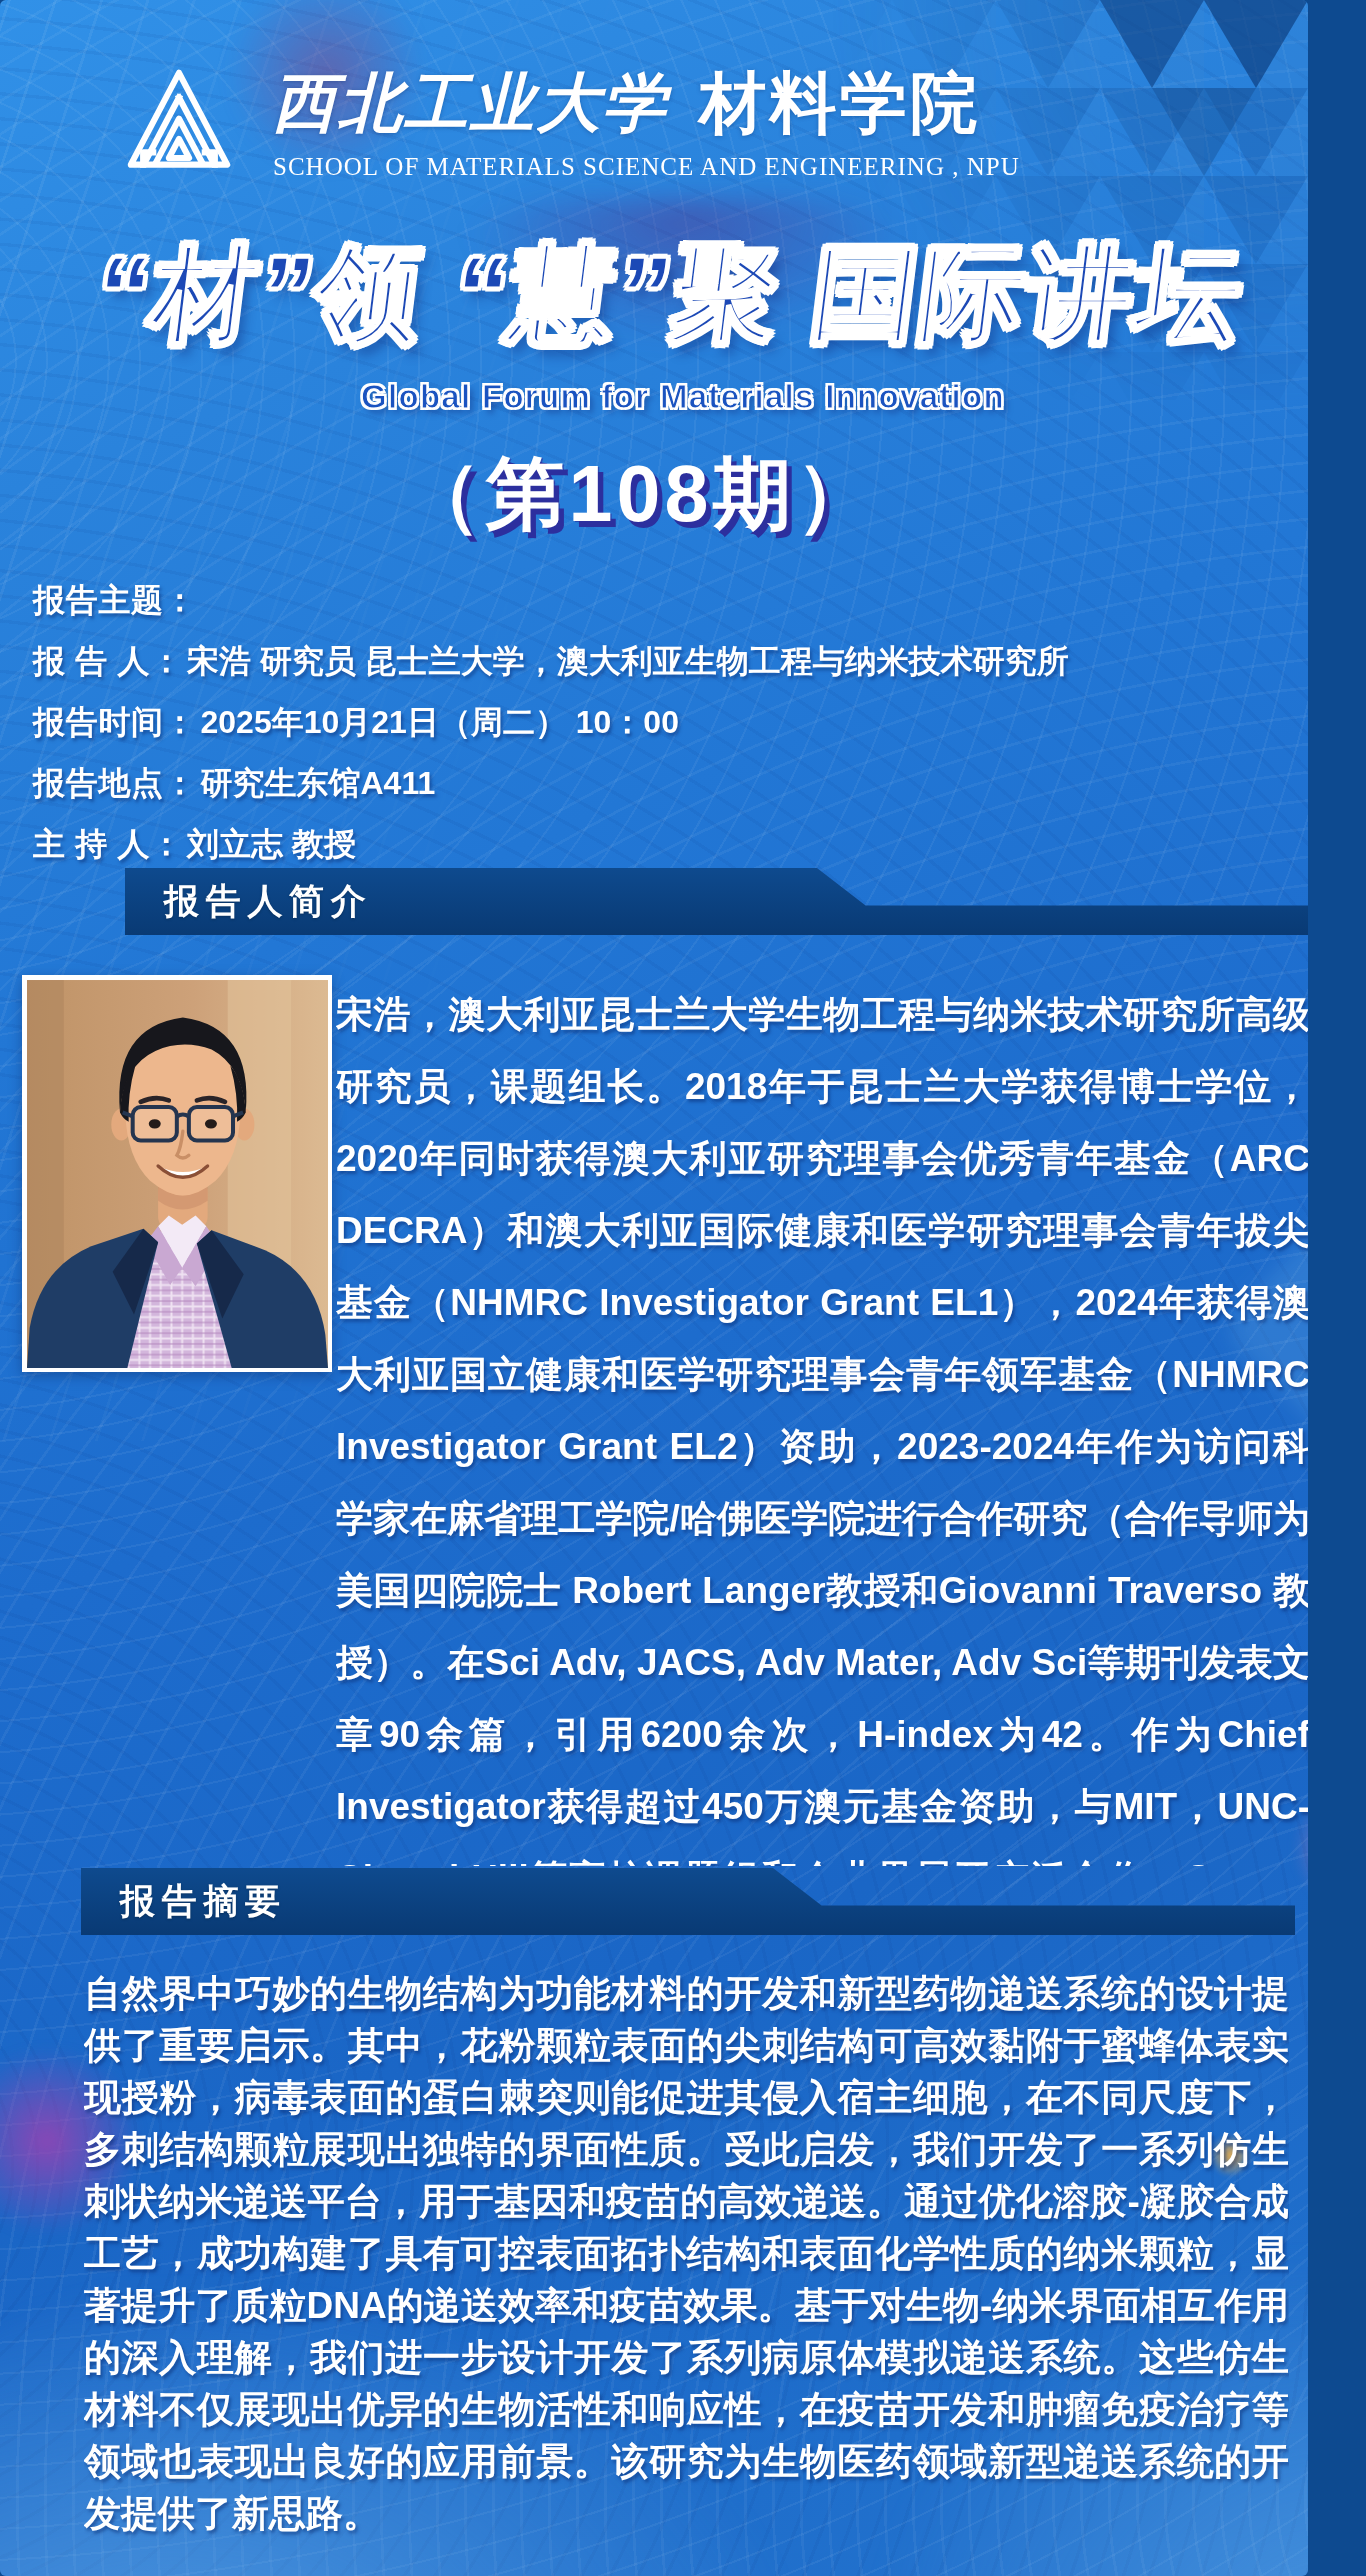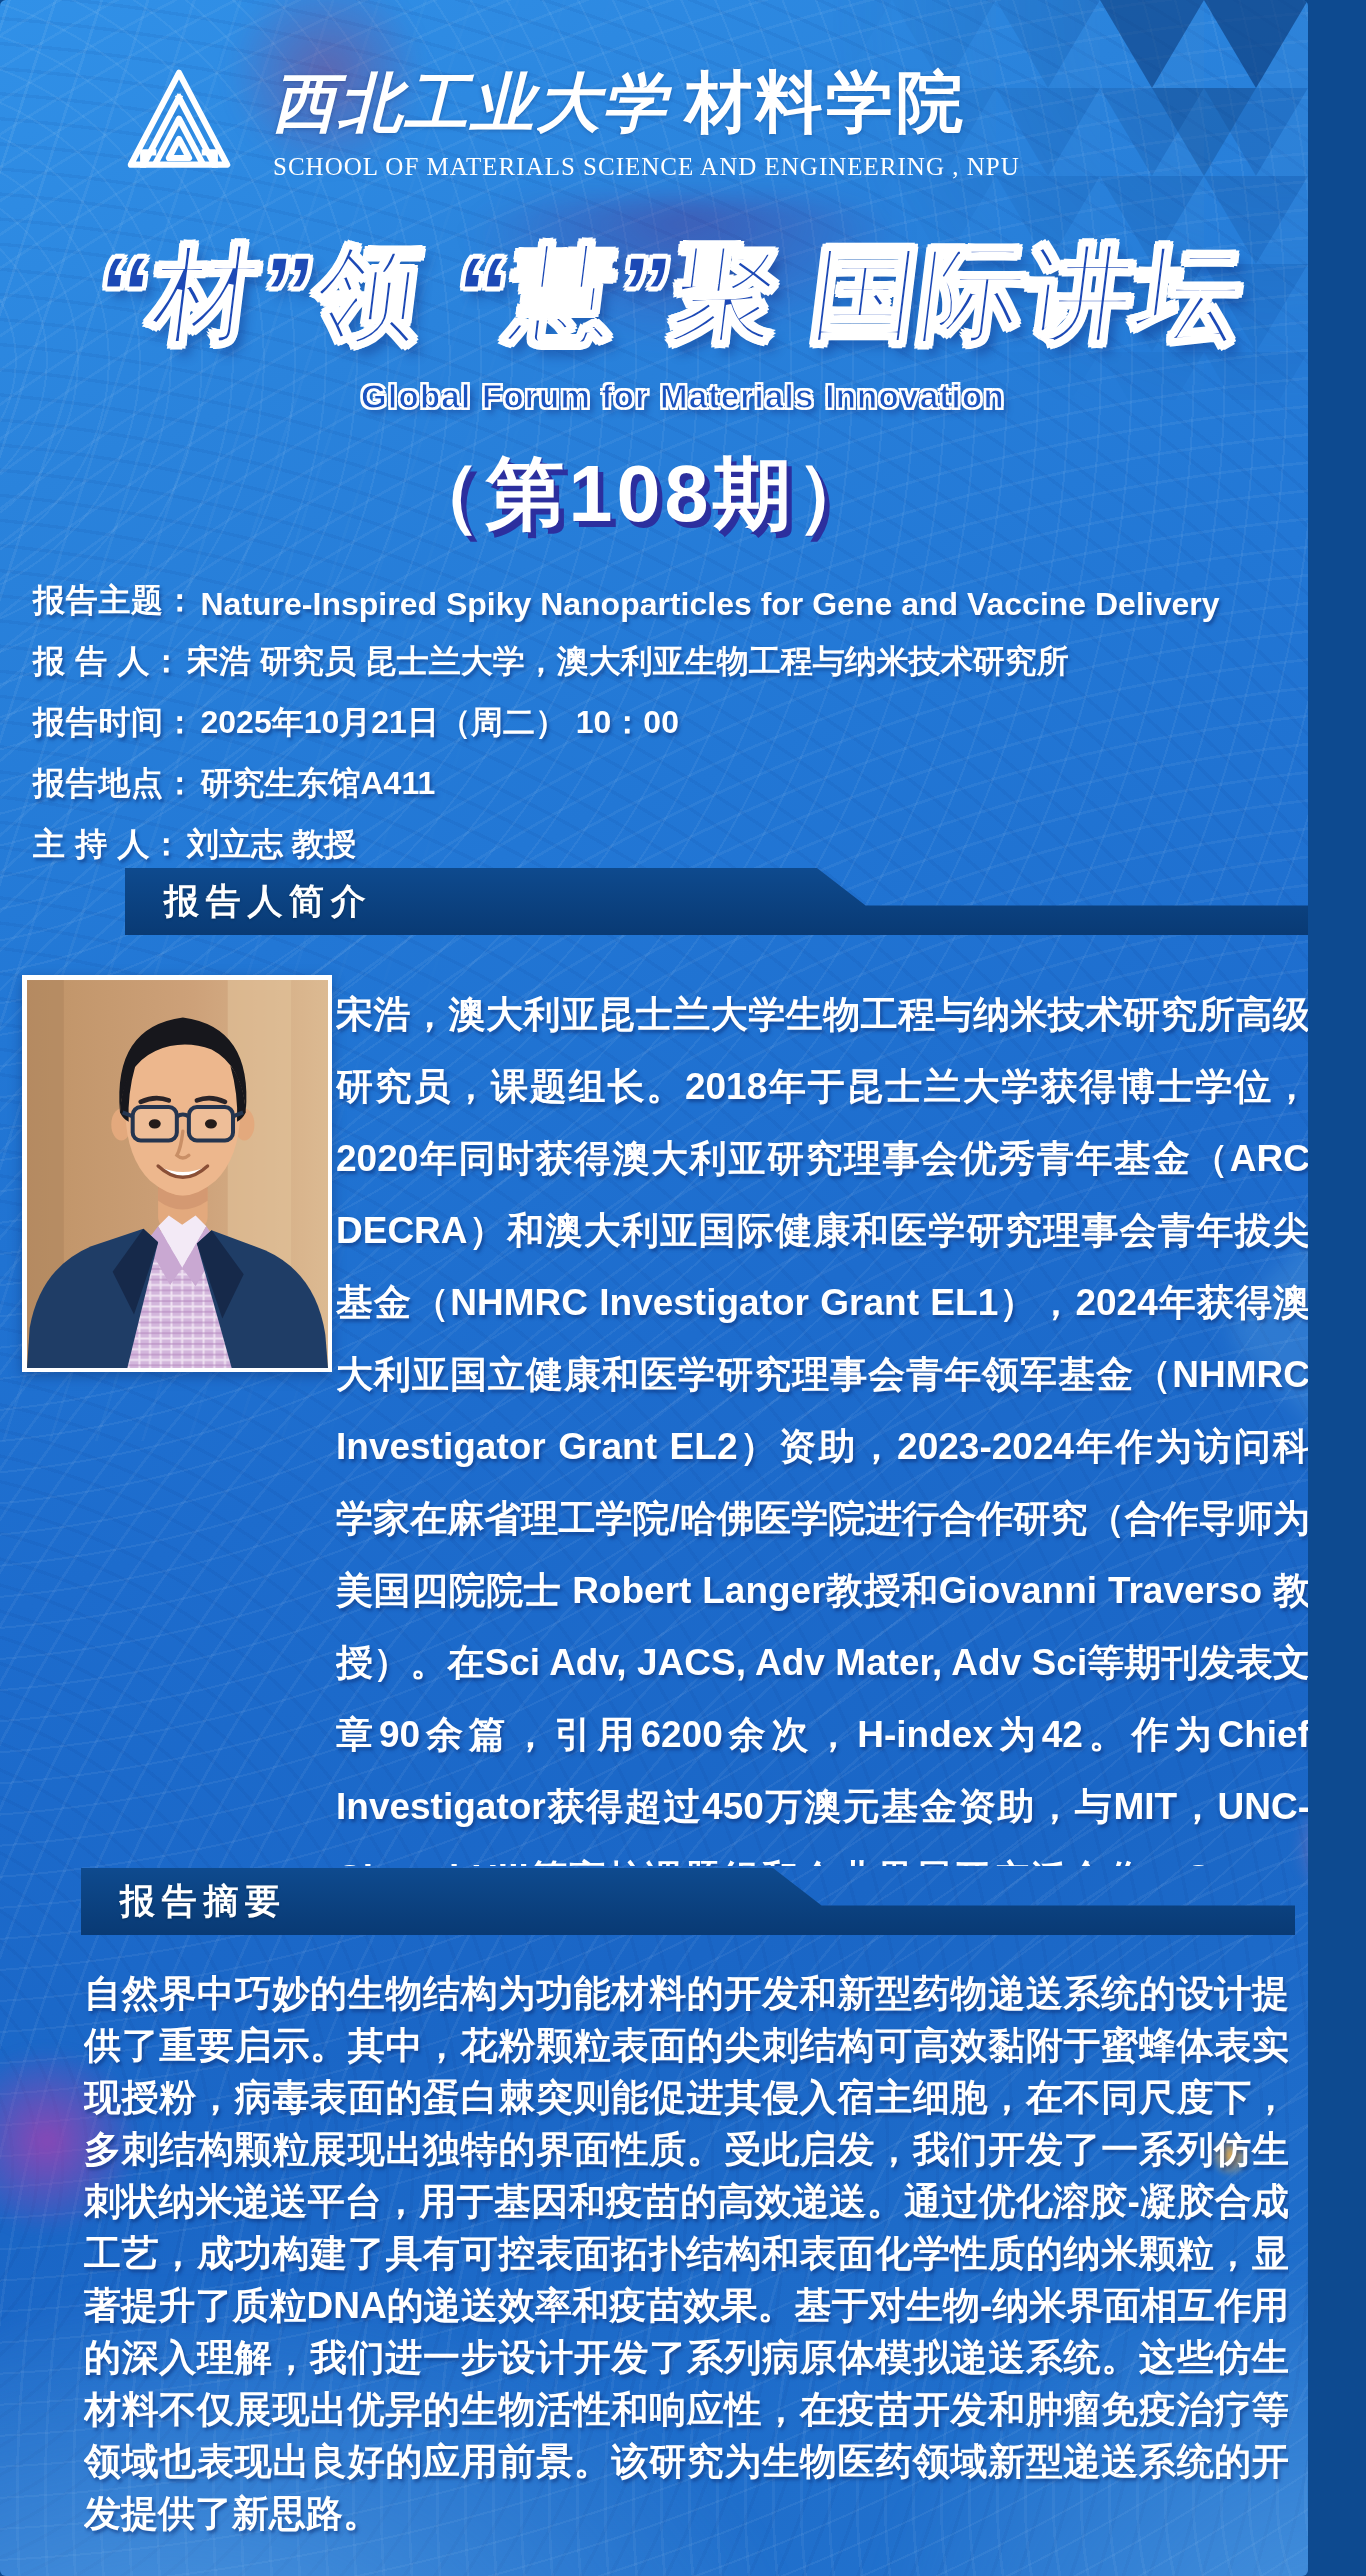--- a/index.html
+++ b/index.html
@@ -38,21 +38,21 @@
   .blob-cyan-right{left:1254px;top:1241px;width:173px;height:173px;border-radius:18%;transform:rotate(45deg);
     background:rgba(140,205,240,.16);filter:blur(10.7px);}
   .wave-bl{left:-147px;top:2255px;width:1001px;height:547px;background:radial-gradient(ellipse at 32% 78%,rgba(126,193,244,.5),rgba(126,193,244,0) 66%);filter:blur(13.3px);}
   .wave-br{left:834px;top:2221px;width:734px;height:547px;background:radial-gradient(ellipse at 70% 80%,rgba(126,193,244,.42),rgba(126,193,244,0) 66%);filter:blur(14.7px);}
 
   
   .header{position:absolute;left:0;top:0;width:1366px;height:200px;}
   .logo{position:absolute;left:123px;top:61px;width:112px;height:120px;}
   .name-row{position:absolute;left:272px;top:67px;display:flex;align-items:flex-end;gap:17.3px;white-space:nowrap;}
   .uni-name{font-family:"DejaVu Serif",serif;font-style:italic;font-weight:700;font-size:64px;line-height:1.1;color:#fff;letter-spacing:2px;text-shadow:0 1.3px 4px rgba(10,40,100,.35);}
-  .school-name{font-family:Liberation Serif, serif;font-weight:900;font-size:67px;line-height:1.06;color:#fff;letter-spacing:3.3px;text-shadow:0 1.3px 4px rgba(10,40,100,.35);}
+  .school-name{font-family:Liberation Sans, sans-serif;font-weight:900;font-size:67px;line-height:1.06;color:#fff;letter-spacing:3.3px;text-shadow:0 1.3px 4px rgba(10,40,100,.35);margin-left:14px;}
   .school-en{position:absolute;left:273px;top:153px;font-family:"Liberation Serif",serif;font-size:25px;color:#fff;letter-spacing:1px;white-space:nowrap;}
 
   
   .title-main{position:absolute;left:0;top:239px;width:1341px;text-align:center;
     font-size:105px;font-weight:900;line-height:1.05;color:#1c49b6;letter-spacing:2.7px;white-space:nowrap;
     transform:skewX(-7deg);
     -webkit-text-stroke:2px #ffffff;
     text-shadow:-3.3px -3.3px 0 #fff,3.3px -3.3px 0 #fff,-3.3px 3.3px 0 #fff,3.3px 3.3px 0 #fff,0 -4px 0 #fff,0 4px 0 #fff,-4px 0 0 #fff,4px 0 0 #fff,8px 9.3px 12px rgba(12,30,110,.45);}
   .title-en{position:absolute;left:0;top:378px;width:1366px;text-align:center;
     font-size:33px;font-weight:900;color:#1a53c0;letter-spacing:1.3px;white-space:nowrap;
@@ -136,21 +136,20 @@
     <div class="school-en">SCHOOL OF MATERIALS SCIENCE AND ENGINEERING , NPU</div>
   </div>
 
   <div class="title-main">“材”领 “慧”聚 国际讲坛</div>
   <div class="title-en">Global Forum for Materials Innovation</div>
   <div class="title-issue">（第108期）</div>
 
   <div class="info">
     <div class="info-row">
       <span class="info-label">报告主题：</span>
-      <span class="info-value">Nature-Inspired Spiky Nanoparticles for Gene and Vaccine Delivery</span>
     </div>
     <div class="info-row">
       <span class="info-label">报 告 人：</span>
       <span class="info-value">宋浩 研究员 昆士兰大学，澳大利亚生物工程与纳米技术研究所</span>
     </div>
     <div class="info-row">
       <span class="info-label">报告时间：</span>
       <span class="info-value">2025年10月21日（周二） 10：00</span>
     </div>
     <div class="info-row">

